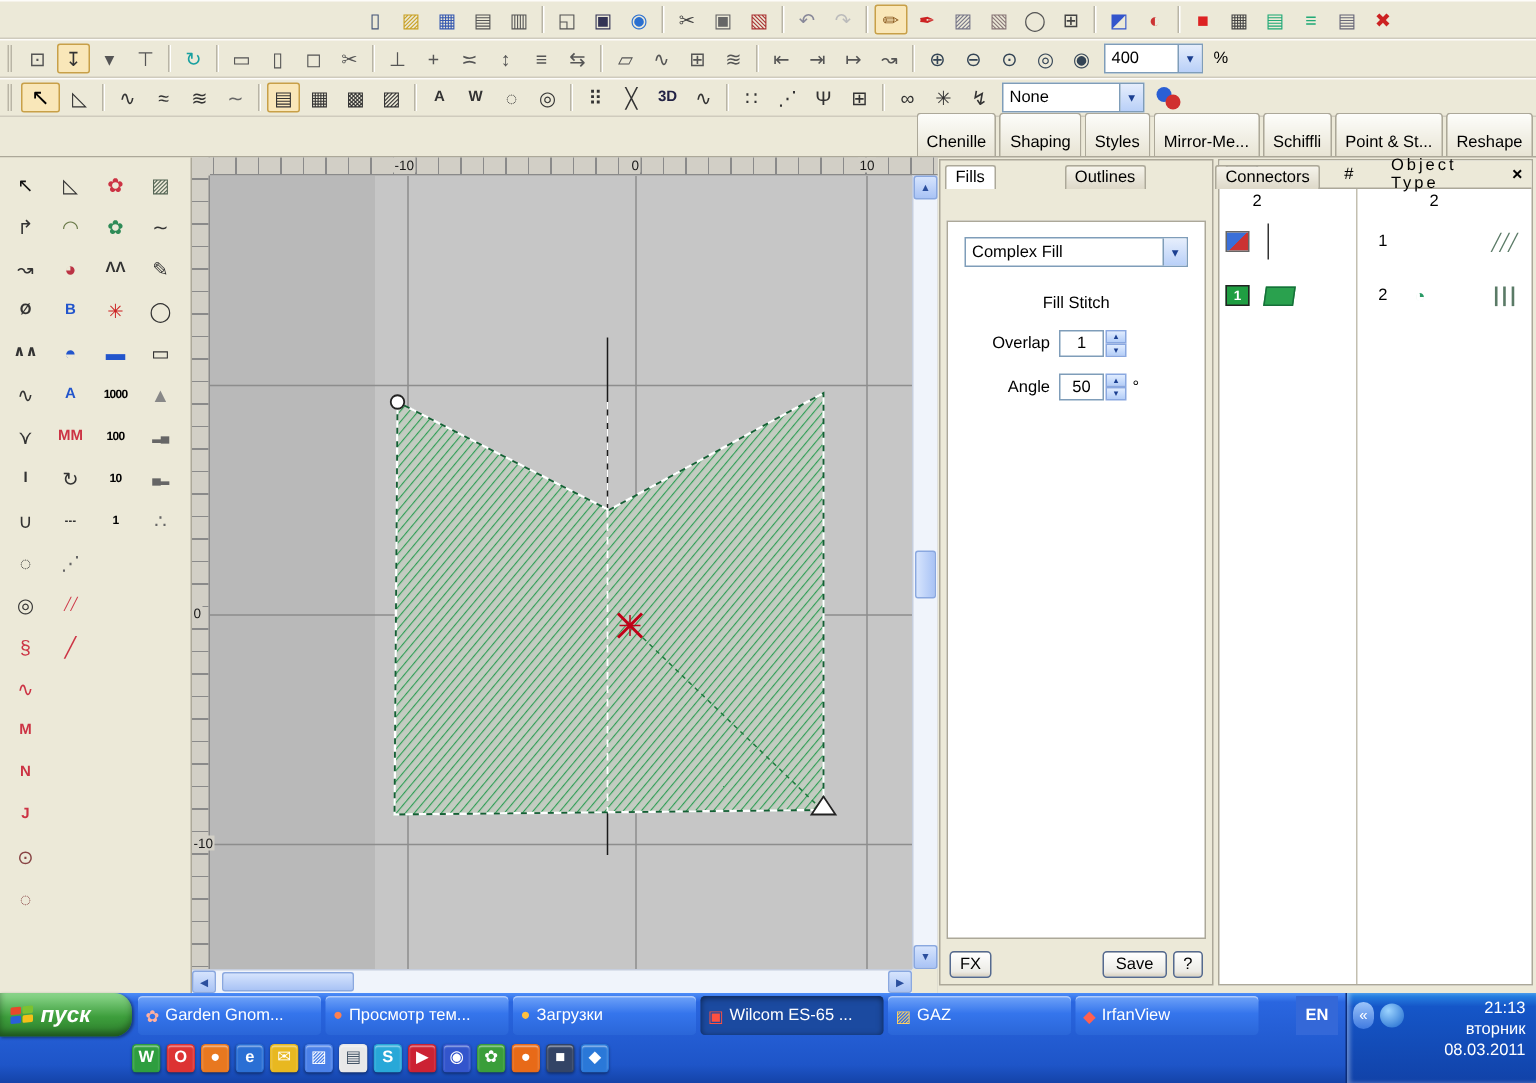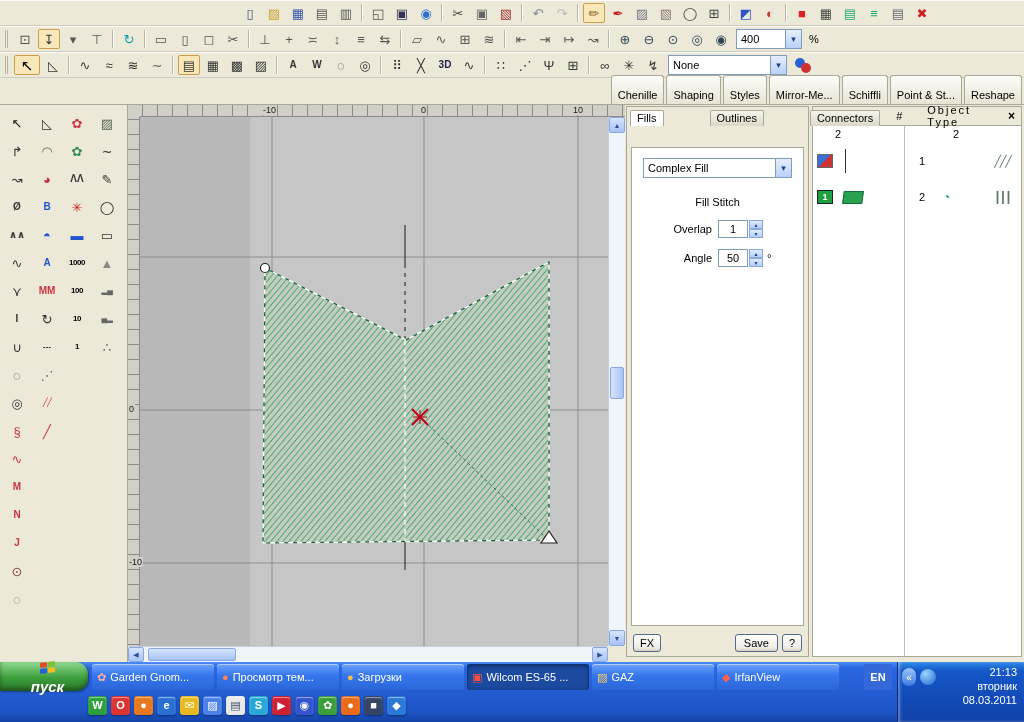--- a/index.html
+++ b/index.html
@@ -26,21 +26,21 @@
   .icon.pressed { background:#f9e7b9; border:1px solid #c8a048; }
   .icon.blank { visibility:hidden; }
   .tb-sep { width:2px; height:18px; border-left:1px solid #b9b5a6; border-right:1px solid #fff; margin:0 3px; }
   .combo { display:inline-flex; align-items:center; height:20px; background:#fff;
            border:1px solid #7f9db9; margin:0 3px; }
   .combo .val { padding:0 4px; flex:1; font-size:11px; white-space:nowrap; }
   .combo .drop { width:16px; height:18px; background:linear-gradient(#e6eefc,#b9d0f8);
                  border-left:1px solid #7f9db9; display:flex; align-items:center; justify-content:center;
                  font-size:9px; color:#1b3f91; }
   .zoomcombo { width:66px; }
-  .nonecombo { width:119px; }
+  .nonecombo { width:95px; }
   .pct { margin:0 4px; font-size:11px; }
   .dot2 { width:18px; height:18px; position:relative; margin-left:4px; }
   .dot2::before { content:""; position:absolute; left:1px; top:2px; width:10px; height:10px; border-radius:50%; background:#2a5fd4; }
   .dot2::after  { content:""; position:absolute; left:7px; top:7px; width:10px; height:10px; border-radius:50%; background:#d03030; }
   
   #dock-tabs { position:absolute; top:78px; left:0; right:0; height:27px; background:#ece9d8;
                border-bottom:1px solid #aca899; display:flex; justify-content:flex-end;
                align-items:flex-end; padding:0 2px; }
   .dock-tab { border:1px solid #aca899; border-bottom:none; border-radius:3px 3px 0 0;
               background:linear-gradient(#fdfdfa,#e8e4d4); padding:13px 6px 3px; margin-left:2px;
@@ -81,21 +81,21 @@
   #props { position:absolute; left:626px; top:106px; width:183px; height:551px;
            background:#ece9d8; border:1px solid #aca899; }
   .ptabs { display:flex; padding:3px 3px 0; position:relative; z-index:2;gap:45px; }
   .ptab { border:1px solid #aca899; border-bottom:none; border-radius:2px 2px 0 0;
           padding:1px 6px 2px; margin-right:1px; background:linear-gradient(#f6f4ec,#ddd8c8); font-size:11px; }
   .ptab.active { background:#fff; }
   .pcontent { position:absolute; left:4px; right:4px; top:40px; bottom:30px; background:#fff;
               border:1px solid #aca899; }
   .fillcombo { position:absolute; left:8px; right:8px; top:10px; height:20px; }
   .section-label { position:absolute; top:48px; left:0; right:0; text-align:center; font-size:11px; }
-  .prow { position:absolute; left:12px; right:0; display:flex; align-items:center; }
+  .prow { position:absolute; left:0; right:0; display:flex; align-items:center; }
   .prow.r1 { top:72px; } .prow.r2 { top:101px; }
   .plabel { width:68px; text-align:right; margin-right:6px; }
   .spin { display:inline-flex; height:18px; }
   .spinval { width:30px; height:18px; border:1px solid #7f9db9; background:#fff; text-align:center; line-height:16px; }
   .spinbtns { width:14px; display:flex; flex-direction:column; margin-left:1px; }
   .sb { flex:1; background:linear-gradient(#e0ecff,#b4cef8); border:1px solid #8aa8e0;
         font-size:6px; color:#1b3f91; display:flex; align-items:center; justify-content:center; }
   .punit { margin-left:4px; }
   .pbottom { position:absolute; bottom:4px; left:6px; right:6px; display:flex; align-items:center; gap:4px; }
   .xpbtn { border:1px solid #556a8f; border-radius:3px; background:linear-gradient(#ffffff,#ecebe5 80%,#d8d0c0);
@@ -129,21 +129,21 @@
           transform:skewX(-8deg); }
   .onum { width:16px; text-align:right; margin-right:8px; }
   .otico { font-size:11px; color:#5a7a66; letter-spacing:-1px; margin-left:auto; margin-right:6px; }
   .otico2 { font-size:12px; color:#2a9a66; margin-left:10px; }
   
   #taskbar { position:absolute; left:0; top:662px; width:1024px; height:60px;
              background:linear-gradient(#4d8df8,#2a66e0 10%,#1e55c8 80%,#1443a8); }
   #start { position:absolute; left:0; top:0; width:88px; height:29px;
            background:linear-gradient(#8fd98f,#3d9e3c 55%,#2d7e2c); border-radius:0 12px 12px 0;
            color:#fff; font-weight:bold; font-style:italic; font-size:15px; display:flex;
-           align-items:center; padding-left:7px; gap:5px; box-shadow:inset 0 -3px 5px rgba(0,0,0,.35),1px 1px 2px rgba(0,0,0,.4);flex-direction:column; }
+           align-items:center; padding-left:7px; gap:5px; box-shadow:inset 0 -3px 5px rgba(0,0,0,.35),1px 1px 2px rgba(0,0,0,.4); }
   .winlogo { display:inline-grid; grid-template-columns:7px 7px; grid-template-rows:5px 5px; gap:1px;
              transform:skewY(-6deg); }
   .winlogo i { display:block; border-radius:1px; }
   .winlogo .r { background:#e8482c; } .winlogo .g { background:#7cc230; }
   .winlogo .b { background:#2a60d8; } .winlogo .y { background:#f4c018; }
   #taskbtns { position:absolute; left:92px; top:2px; height:26px; display:flex; gap:3px; }
   .taskbtn { width:122px; display:flex; align-items:center; gap:4px; padding:0 5px;
              background:linear-gradient(#6fa3f9,#3575ec 45%,#2a66d8); border-radius:3px; color:#fff;
              font-size:11px; box-shadow:inset 0 1px 0 rgba(255,255,255,.45); overflow:hidden; white-space:nowrap; }
   .taskbtn.active { background:#1b4aa0; box-shadow:inset 0 1px 4px rgba(0,0,0,.55); }

